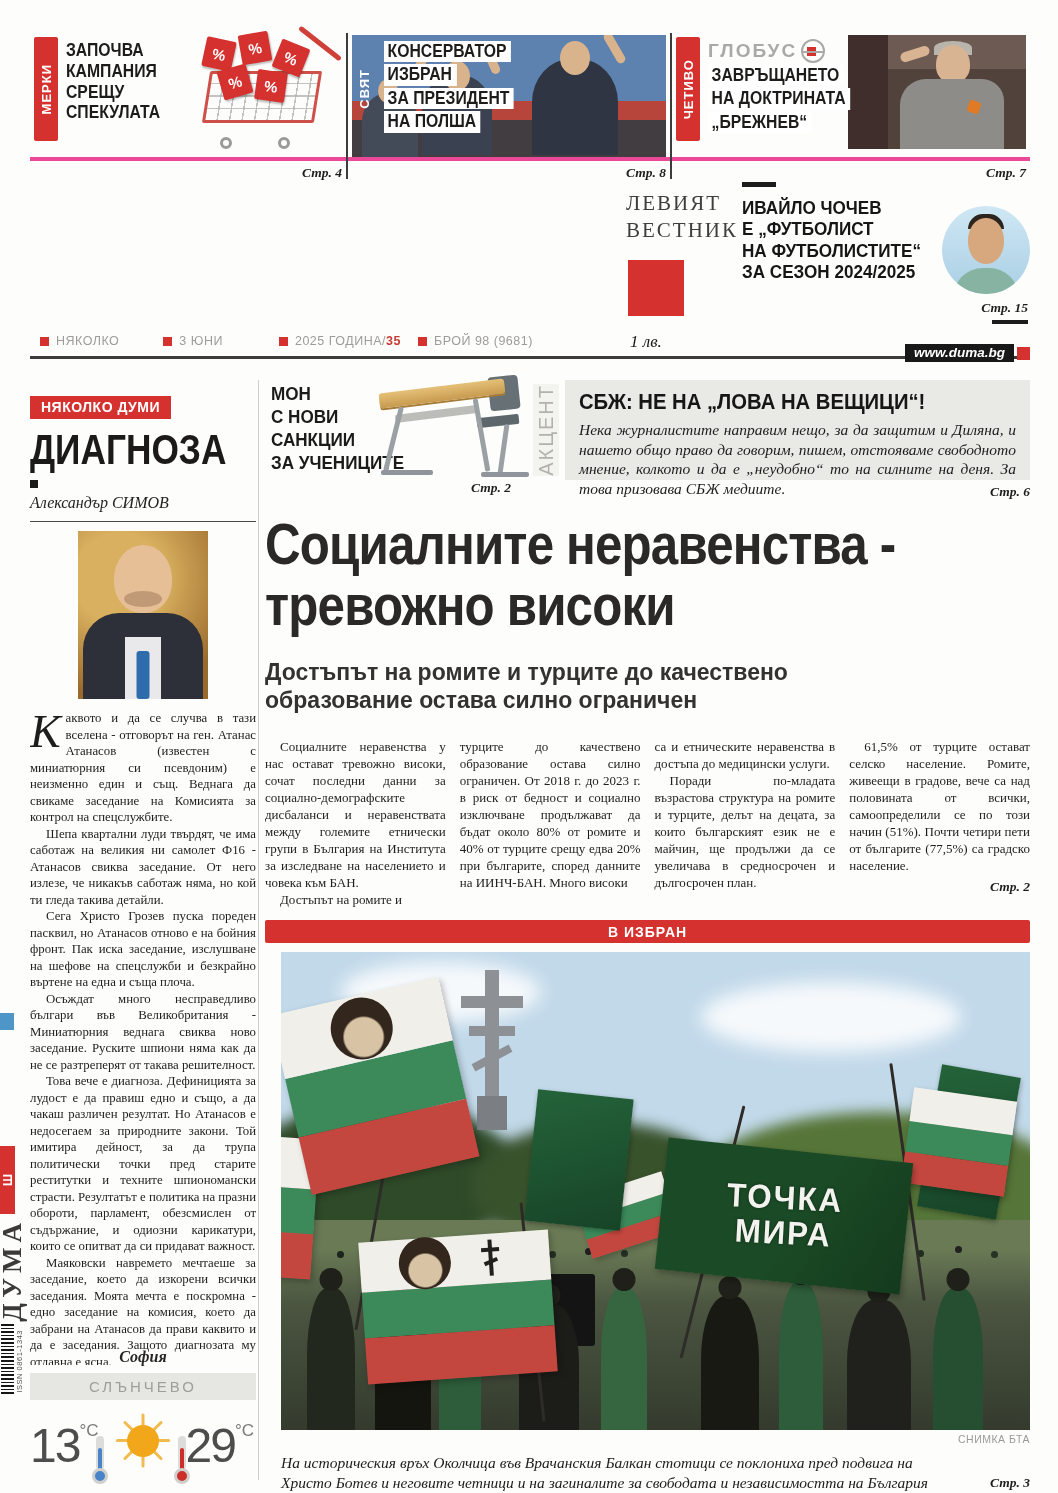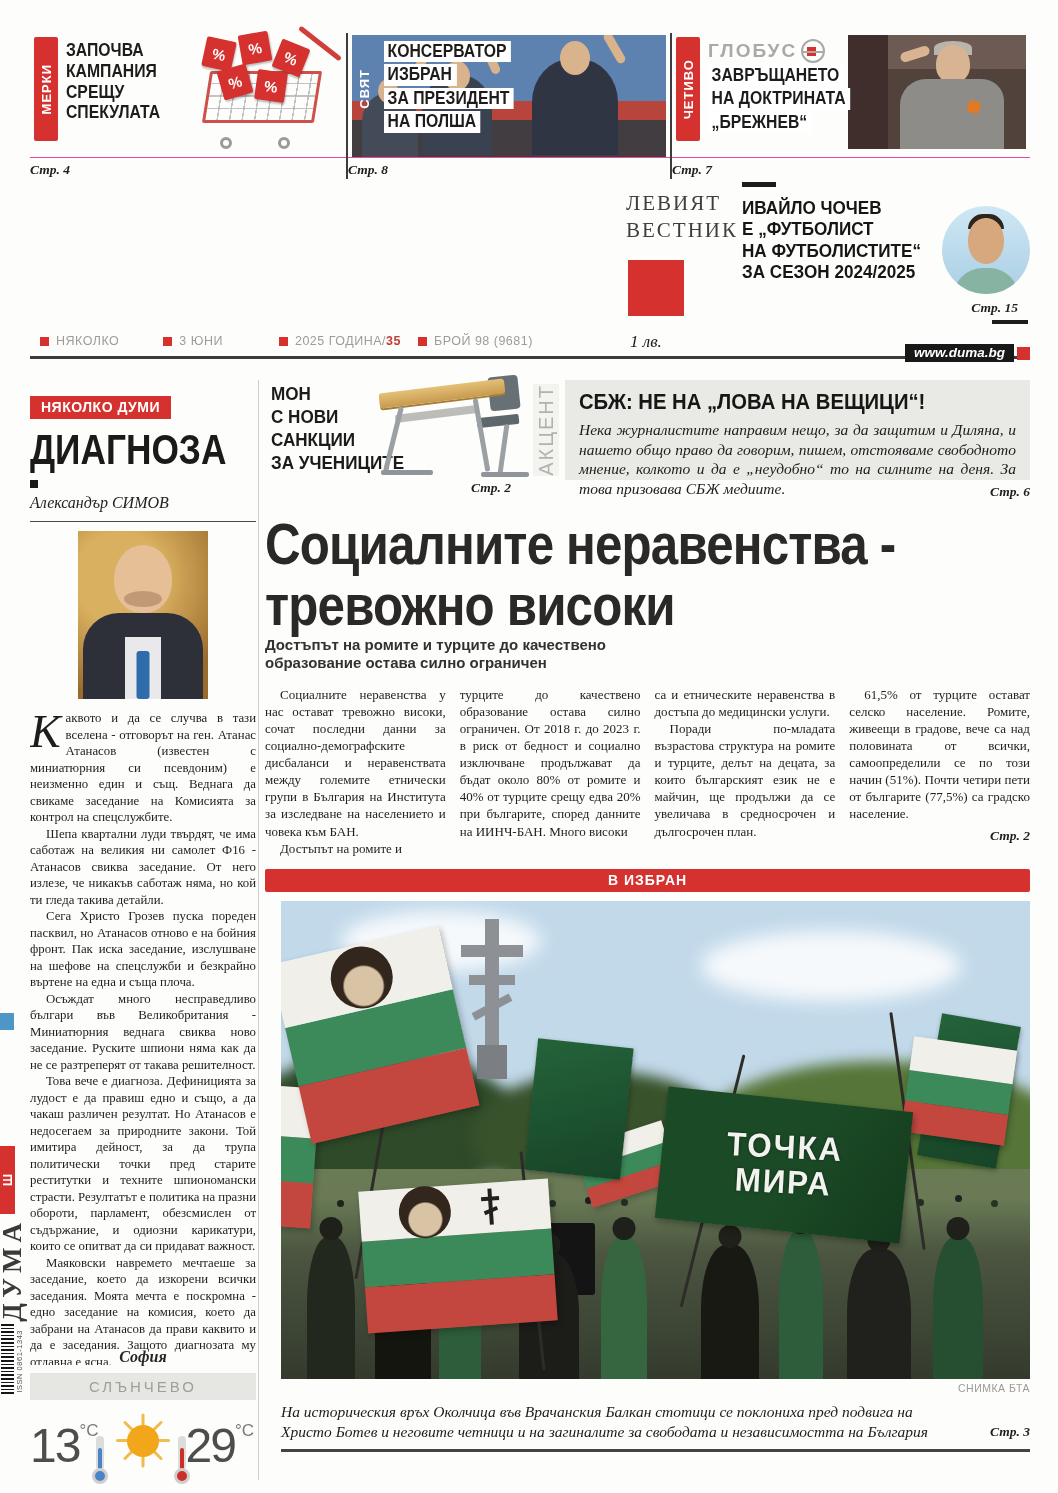--- a/index.html
+++ b/index.html
@@ -26,21 +26,21 @@
     writing-mode:vertical-rl; transform:rotate(180deg);
     color:#fff; font-weight:bold; font-size:13px; letter-spacing:1px;
   }
   .t-lines { position:relative; z-index:3; margin:6px 0 0 8px; }
   .t-lines .ln { margin-bottom:2px; line-height:1.05; }
   .t-lines .ln span {
     display:inline-block; font-weight:bold; font-size:17.5px; letter-spacing:0;
     transform:scaleX(.9); transform-origin:0 50%; color:#1d1c1b;
   }
   .t-lines.chips .ln span { background:#fff; padding:1px 5px 2px 4px; }
-  .teaser-foot { border-top:1px solid #ec4899; text-align:left; padding:2px 4px 0 0; height:22px; }
+  .teaser-foot { border-top:4px solid #ec4899; text-align:right; padding:2px 4px 0 0; height:22px; }
   .pageref { font-family:"Liberation Serif", serif; font-style:italic; font-weight:bold; font-size:13.5px; color:#1e1e1e; }
 
   
   .cart-art { position:absolute; right:2px; top:2px; width:152px; height:108px; }
   .cart-basket {
     position:absolute; left:14px; top:36px; width:112px; height:52px;
     border:3px solid #cf5048; transform:skewX(-9deg); border-radius:2px;
     background:
       repeating-linear-gradient(90deg, transparent 0 11px, rgba(180,180,180,.8) 11px 12.5px),
       repeating-linear-gradient(0deg, transparent 0 11px, rgba(180,180,180,.8) 11px 12.5px);
@@ -89,21 +89,21 @@
   .red-square { position:absolute; left:598px; top:84px; width:56px; height:56px; background:#d5312e; }
   .promo { position:absolute; left:712px; top:6px; width:288px; height:148px; }
   .promo .dash { width:34px; height:5px; background:#1c1c1c; margin-bottom:10px; }
   .promo .ln { line-height:1.12; }
   .promo .ln span { display:inline-block; font-weight:bold; font-size:19px; transform:scaleX(.9); transform-origin:0 50%; color:#161616; }
   .promo-photo { position:absolute; right:0; top:24px; width:88px; height:88px; border-radius:50%; overflow:hidden;
     background:linear-gradient(180deg,#cfe7f4,#a9cfe4); }
   .pf-head { position:absolute; left:50%; top:12px; transform:translateX(-50%); width:36px; height:46px; background:#d7a87e; border-radius:48%; }
   .pf-hair { position:absolute; left:50%; top:8px; transform:translateX(-50%); width:36px; height:15px; background:#2c241d; border-radius:18px 18px 0 0; }
   .pf-body { position:absolute; left:50%; bottom:-6px; transform:translateX(-50%); width:66px; height:32px; background:#86b3a2; border-radius:30px 30px 0 0; }
-  .promo .pageref { position:absolute; right:12px; top:118px; }
+  .promo .pageref { position:absolute; right:2px; top:118px; }
   .promo .uline { position:absolute; right:2px; top:138px; width:36px; height:4px; background:#1c1c1c; }
 
   
   .dateline { position:absolute; left:30px; top:332px; width:1000px; height:32px; }
   .dl-rule { position:absolute; left:0; top:24px; width:100%; height:3px; background:#3d3c3b; }
   .dl-items { position:absolute; left:10px; top:2px; display:flex; align-items:center; }
   .dl-item { font-size:12.5px; color:#9d9c9a; letter-spacing:.5px; display:flex; align-items:center; }
   .dl-item .sq { width:9px; height:9px; background:#d5312e; margin-right:7px; display:inline-block; }
   .dl-item.i1 { margin-right:44px; } .dl-item.i2 { margin-right:56px; } .dl-item.i3 { margin-right:17px; }
   .dl-item b { color:#c43a33; font-weight:bold; }
@@ -191,23 +191,23 @@
   .akc-label span { writing-mode:vertical-rl; transform:rotate(180deg); font-size:20px; letter-spacing:2px; color:#b3b1ac; }
   .akc-box { position:absolute; left:300px; top:8px; width:465px; height:100px; background:#e9e9e6; padding:9px 14px 0 14px; }
   .akc-title span { display:inline-block; font-weight:bold; font-size:22.5px; transform:scaleX(.9); transform-origin:0 50%; color:#161615; }
   .akc-text { margin-top:5px; font-family:"Liberation Serif",serif; font-style:italic; font-size:15.5px; line-height:1.26; color:#1c1c1b; text-align:justify; }
   .akc-text::first-line { }
   .akc-page { position:absolute; right:0px; top:112px; }
 
   .headline { margin-top:8px; width:900px; }
   .headline span { display:block; font-weight:bold; font-size:58px; line-height:1.05; letter-spacing:-1px; color:#2a2928;
     transform:scaleX(.85); transform-origin:0 0; white-space:pre-line; }
-  .subtitle { margin-top:0; font-size:15px; line-height:1.22; color:#333231; white-space:pre-line; }
-
-  .cols { margin-top:14px; display:flex; gap:14px; }
+  .subtitle { margin-top:22px; font-size:23px; line-height:1.22; color:#333231; white-space:pre-line; }
+
+  .cols { margin-top:24px; display:flex; gap:14px; }
   .news-col { width:181px; font-family:"Liberation Serif",serif; font-size:13px; line-height:1.31; text-align:justify; color:#1d1d1c; }
   .news-col p { text-indent:15px; }
   .news-col p.cont { text-indent:0; }
   .news-col .pageref { display:block; text-align:right; margin-top:4px; }
 
   .vkadar { margin-top:12px; height:23px; background:#d5312e; border-radius:2px;
     display:flex; align-items:center; justify-content:center; }
   .vkadar span { color:#fff; font-weight:bold; font-size:14px; letter-spacing:1px; }
 
   

